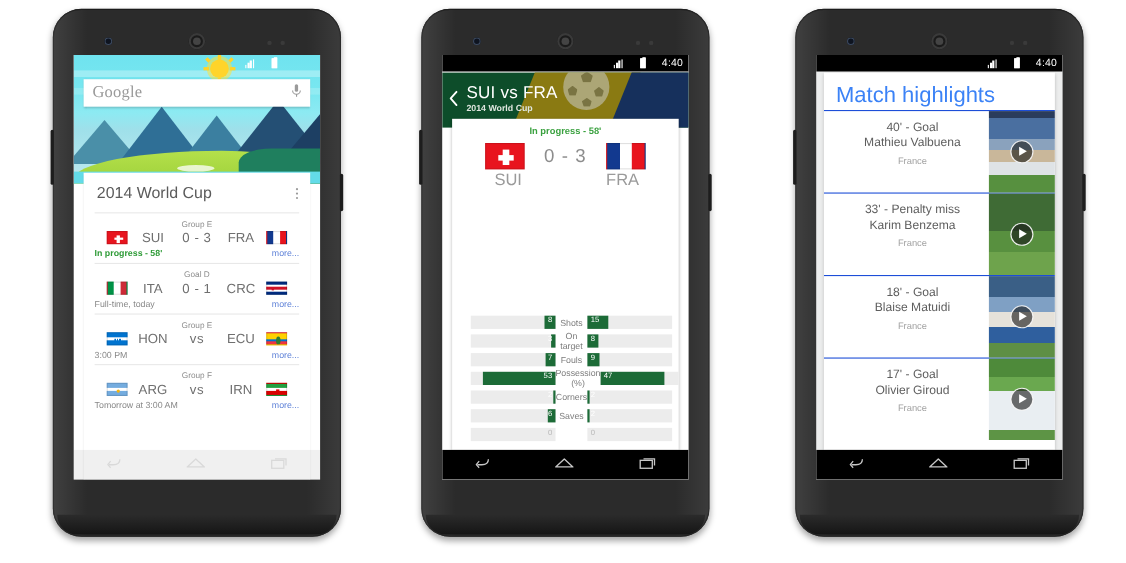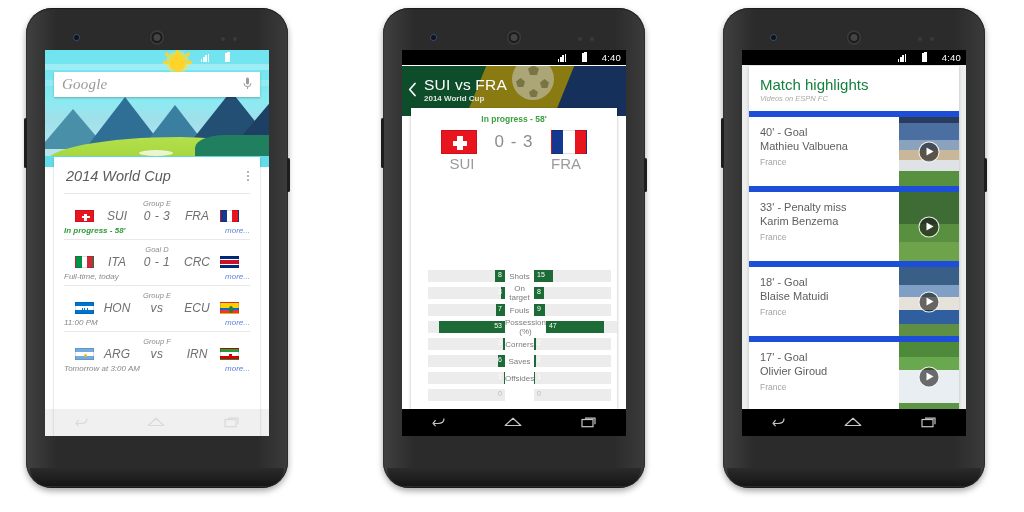--- a/index.html
+++ b/index.html
@@ -10,21 +10,21 @@
 
   
   .phone { position:absolute; top:8px; width:262px; height:480px;
            background:#2b2b2b; border-radius:26px;
            box-shadow:0 3px 6px rgba(0,0,0,.35), inset 0 0 0 1px #1a1a1a; }
   .phone::after{ content:""; position:absolute; left:4px; right:4px; bottom:2px; height:18px;
                  border-radius:0 0 22px 22px; background:linear-gradient(#2b2b2b,#151515); }
   .phone .bezel-glow{ position:absolute; inset:0; border-radius:26px;
                  background:linear-gradient(90deg,rgba(255,255,255,.10),rgba(255,255,255,0) 12%,rgba(255,255,255,0) 88%,rgba(255,255,255,.08));
                  pointer-events:none; }
-  .p1 { left:26px;font-style:italic; }  .p2 { left:383px; } .p3 { left:723px; }
+  .p1 { left:48px; }  .p2 { left:383px; } .p3 { left:723px; }
 
   .earpiece{ position:absolute; top:22px; left:50%; transform:translateX(-50%);
              width:15px; height:15px; border-radius:50%; background:#1b1b1b;
              box-shadow:inset 0 0 0 2px #3a3a3a; }
   .earpiece i{ position:absolute; inset:4px; border-radius:50%; background:#444; }
   .frontcam{ position:absolute; top:26px; left:47px; width:7px; height:7px;
              border-radius:50%; background:#0e1420; box-shadow:inset 0 0 0 1px #3c4a60; }
   .sensor{ position:absolute; top:29px; right:45px; width:22px; height:4px; }
   .sensor span{ position:absolute; top:0; width:4px; height:4px; border-radius:50%; background:#3a3a3a; }
   .sensor span:nth-child(1){ left:0; } .sensor span:nth-child(2){ left:12px; }
@@ -149,23 +149,23 @@
   .trk.left .val{ position:absolute; right:3px; top:1px; font-size:7px; color:#fff; }
   .trk.right .fill{ left:0; }
   .trk.right .val{ position:absolute; left:3px; top:1px; font-size:7px; color:#fff; }
   .trk .val.zero{ color:#b9b9b9; }
   .slab{ flex:1; text-align:center; font-size:8px; color:#7c7c7c; }
   .ycard{ width:9px; height:13px; background:#ffe11c; margin:0 auto; border-radius:1px; }
 
   
   .hcard{ position:absolute; top:16px; left:7px; right:7px; bottom:27px; background:#fff;
           box-shadow:0 1px 3px rgba(0,0,0,.22); overflow:hidden; }
-  .h-title{ font-size:15px; color:#15803d; padding:10px 11px 1px; }
+  .h-title{ font-size:20px; color:#3b82f6; padding:10px 11px 1px; }
   .h-sub{ font-size:7.5px; color:#a9a9a9; font-style:italic; padding:0 11px 8px; }
-  .hrow{ display:flex; border-top:6px solid #1d4ed8; height:75px; }
+  .hrow{ display:flex; border-top:1px solid #1d4ed8; height:75px;text-align:center; }
   .hrow .txt{ flex:1; padding:9px 0 0 11px; }
   .hrow .l1{ font-size:11px; color:#5e5e5e; line-height:1.25; }
   .hrow .l2{ font-size:11px; color:#5e5e5e; line-height:1.25; }
   .hrow .l3{ font-size:8.5px; color:#a2a2a2; margin-top:3px; }
   .thumb{ width:60px; position:relative; overflow:hidden; }
   .play{ position:absolute; top:50%; left:50%; transform:translate(-50%,-50%);
          width:21px; height:21px; border-radius:50%; background:rgba(25,25,25,.62);
          border:1.5px solid rgba(255,255,255,.92); }
   .play::after{ content:""; position:absolute; top:5.2px; left:7.4px;
                 border-left:7px solid #fff; border-top:4.4px solid transparent;
@@ -283,21 +283,21 @@
         <div class="match">
           <div class="grp">Group E</div>
           <div class="mrow">
             <span class="flag f-hon"></span>
             <span class="tm">HON</span>
             <span class="sc">vs</span>
             <span class="tm">ECU</span>
             <span class="flag f-ecu"></span>
           </div>
           <div class="mfoot">
-            <span class="mstat">11:00 PM</span>
+            <span class="mstat">3:00 PM</span>
             <span class="more">more...</span>
           </div>
         </div>
         <div class="divider"></div>
 
         <div class="match">
           <div class="grp">Group F</div>
           <div class="mrow">
             <span class="flag f-arg"></span>
             <span class="tm">ARG</span>
@@ -454,31 +454,20 @@
                 <span class="val">6</span>
               </div>
               <div class="slab">Saves</div>
               <div class="trk right">
                 <div class="fill" style="width:3.225806451612903%"></div>
                 <span class="val">2</span>
               </div>
             </div>
             <div class="srow">
               <div class="trk left">
-                <div class="fill" style="width:1.6129032258064515%"></div>
-                <span class="val">1</span>
-              </div>
-              <div class="slab">Offsides</div>
-              <div class="trk right">
-                <div class="fill" style="width:1.6129032258064515%"></div>
-                <span class="val">1</span>
-              </div>
-            </div>
-            <div class="srow">
-              <div class="trk left">
                 <span class="val zero">0</span>
               </div>
               <div class="slab"><span class="ycard"></span></div>
               <div class="trk right">
                 <span class="val zero">0</span>
               </div>
             </div>
           </div>
       </div>
 
@@ -524,21 +513,20 @@
             <i></i>
             <i></i>
             <i></i>
           </span>
         <span class="batt"></span>
         <span class="clock">4:40</span>
       </div>
 
       <div class="hcard">
         <div class="h-title">Match highlights</div>
-        <div class="h-sub">Videos on ESPN FC</div>
         <div id="hl-host">
             <div class="hrow">
               <div class="txt">
                 <div class="l1">40' - Goal</div>
                 <div class="l2">Mathieu Valbuena</div>
                 <div class="l3">France</div>
               </div>
               <div class="thumb th1">
                 <div class="play"></div>
               </div>

